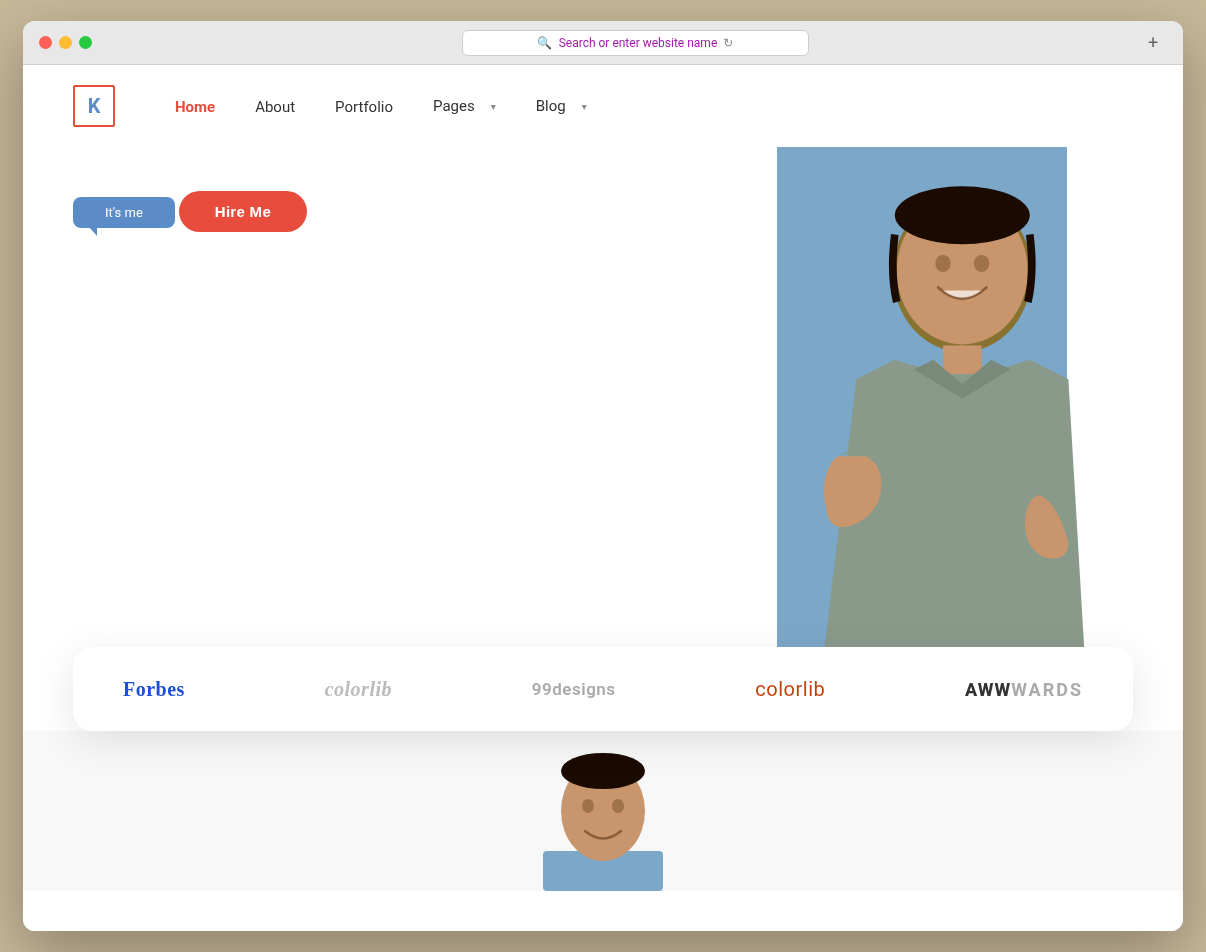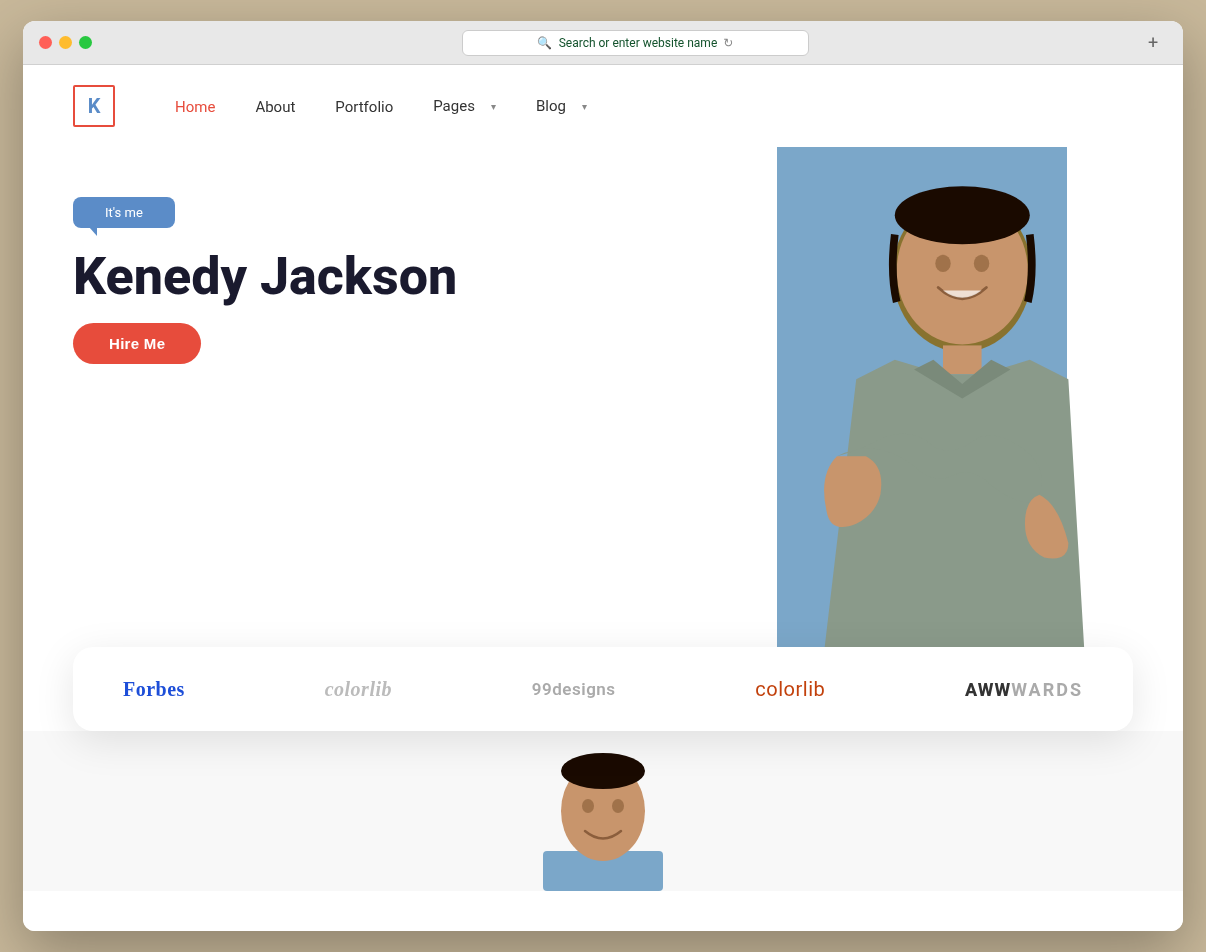--- a/index.html
+++ b/index.html
@@ -120,20 +120,21 @@
 
     .nav-link {
       font-size: 15px;
       color: #333;
       cursor: pointer;
       text-decoration: none;
     }
 
     .nav-link.active {
       color: #e74c3c;
+      font-weight: bold;
     }
 
     .nav-link-with-arrow {
       display: flex;
       align-items: center;
       gap: 16px;
     }
 
     .nav-arrow {
       font-size: 10px;
@@ -312,21 +313,21 @@
 
   <div class="browser-chrome">
     <div class="traffic-lights">
       <div class="traffic-light red"></div>
       <div class="traffic-light yellow"></div>
       <div class="traffic-light green"></div>
     </div>
     <div style="flex:1"></div>
     <div class="address-bar">
       <span>🔍</span>
-      <span style="font-size:12px;color:#14532d;">Search or enter website name</span>
+      <span style="font-size:12px;color:#a21caf;">Search or enter website name</span>
       <span class="refresh-icon">↻</span>
     </div>
     <div style="flex:1; display:flex; justify-content:flex-end;">
       <div class="new-tab-btn">+</div>
     </div>
   </div>
 
   <div class="website">
 
     <nav class="navbar">
@@ -346,21 +347,20 @@
             <span>Blog</span>
             <span class="nav-arrow">▾</span>
           </a>
         </li>
       </ul>
     </nav>
 
     <div class="hero">
       <div class="hero-left">
         <div class="speech-bubble">It's me</div>
-        <h1 class="hero-name">Kenedy Jackson</h1>
         <button class="hire-btn">Hire Me</button>
       </div>
       <div class="hero-right"></div>
 
       <div class="person-container">
         <svg class="person-figure" viewBox="0 0 420 560" xmlns="http://www.w3.org/2000/svg">
 
           <ellipse cx="230" cy="110" rx="72" ry="82" fill="#8B6914" opacity="0.85"></ellipse>
           <ellipse cx="230" cy="108" rx="68" ry="76" fill="#C8956C"></ellipse>
 

